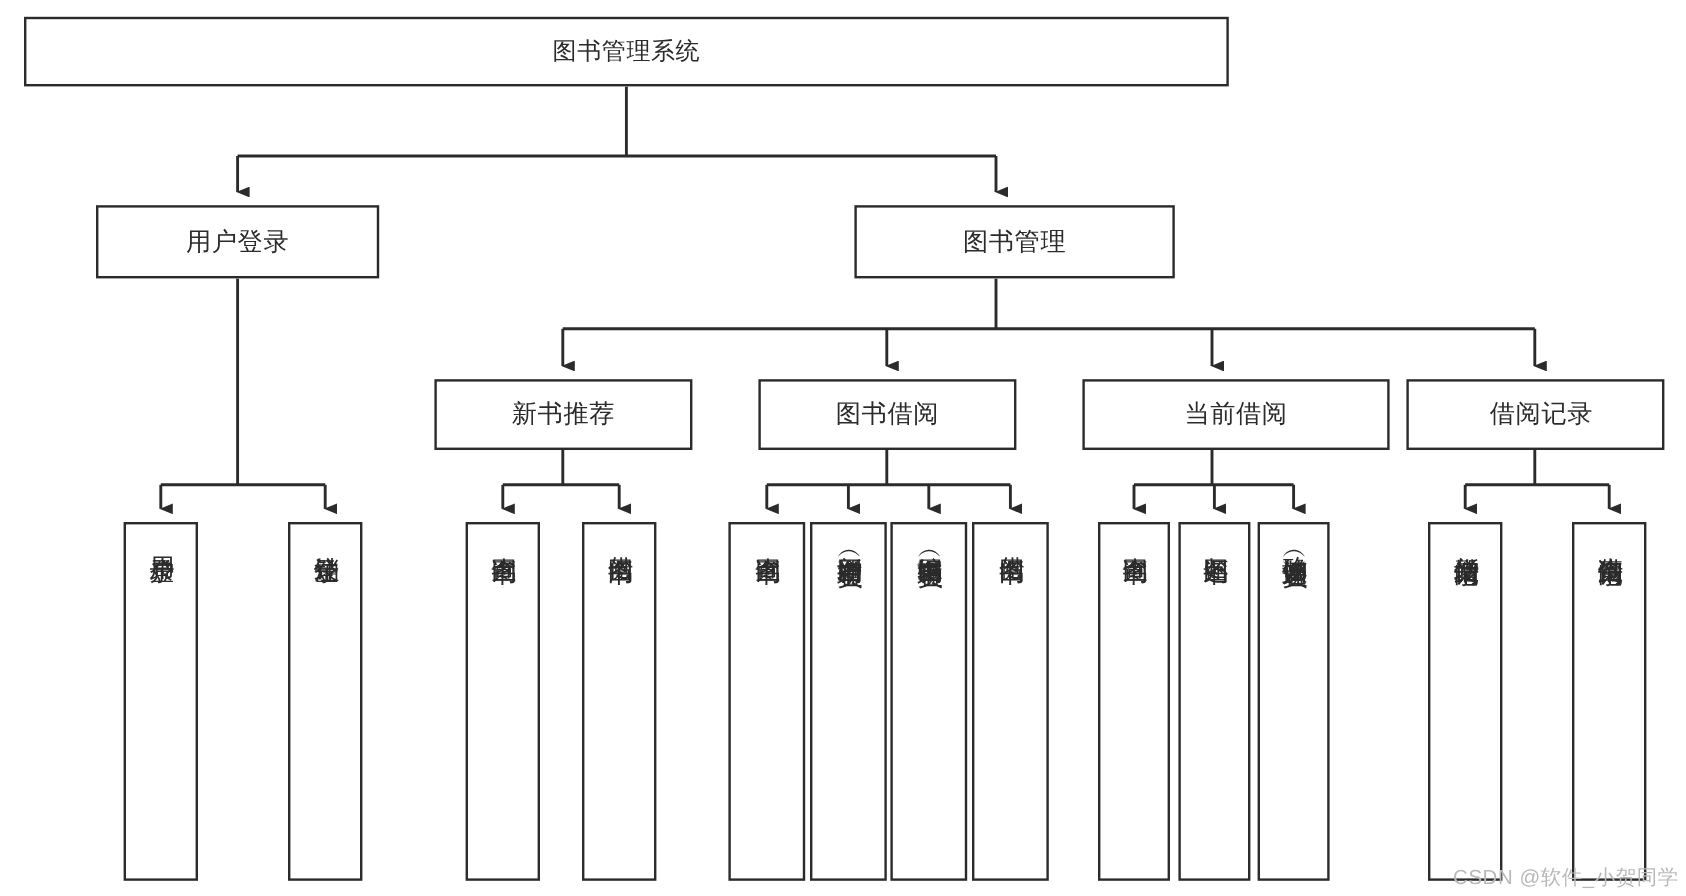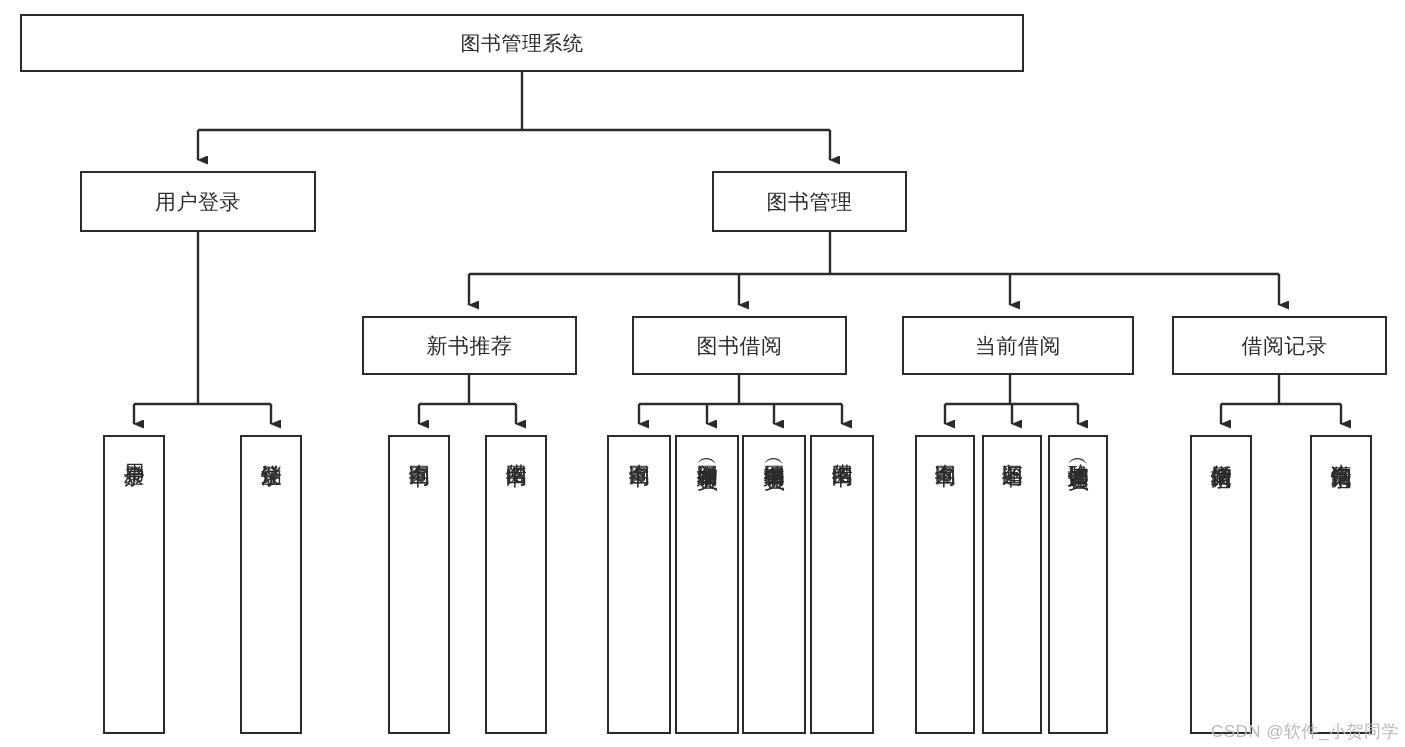--- a/index.html
+++ b/index.html
@@ -124,31 +124,31 @@
     </g>
   </svg>
 
   <div class="node horizontal title" style="left:20px; top:14px; width:1004px; height:58px;">
     <span class="node-label">图书管理系统</span>
   </div>
 
   <div class="node horizontal" style="left:80px; top:171px; width:236px; height:61px;">
     <span class="node-label">用户登录</span>
   </div>
-  <div class="node horizontal" style="left:712px; top:171px; width:195px; height:61px;">
+  <div class="node horizontal" style="left:712px; top:171px; width:267px; height:61px;">
     <span class="node-label">图书管理</span>
   </div>
 
   <div class="node horizontal" style="left:632px; top:316px; width:215px; height:59px;">
     <span class="node-label">图书借阅</span>
   </div>
   <div class="node horizontal" style="left:362px; top:316px; width:215px; height:59px;">
     <span class="node-label">新书推荐</span>
   </div>
-  <div class="node horizontal" style="left:902px; top:316px; width:232px; height:59px;">
+  <div class="node horizontal" style="left:902px; top:316px; width:256px; height:59px;">
     <span class="node-label">当前借阅</span>
   </div>
   <div class="node horizontal" style="left:1172px; top:316px; width:215px; height:59px;padding-left:10px;">
     <span class="node-label">借阅记录</span>
   </div>
 
   <div class="node vertical" style="left:103px; top:435px; width:62px; height:299px;">
     <span class="node-label">用户登录</span>
   </div>
   <div class="node vertical" style="left:240px; top:435px; width:62px; height:299px;">

